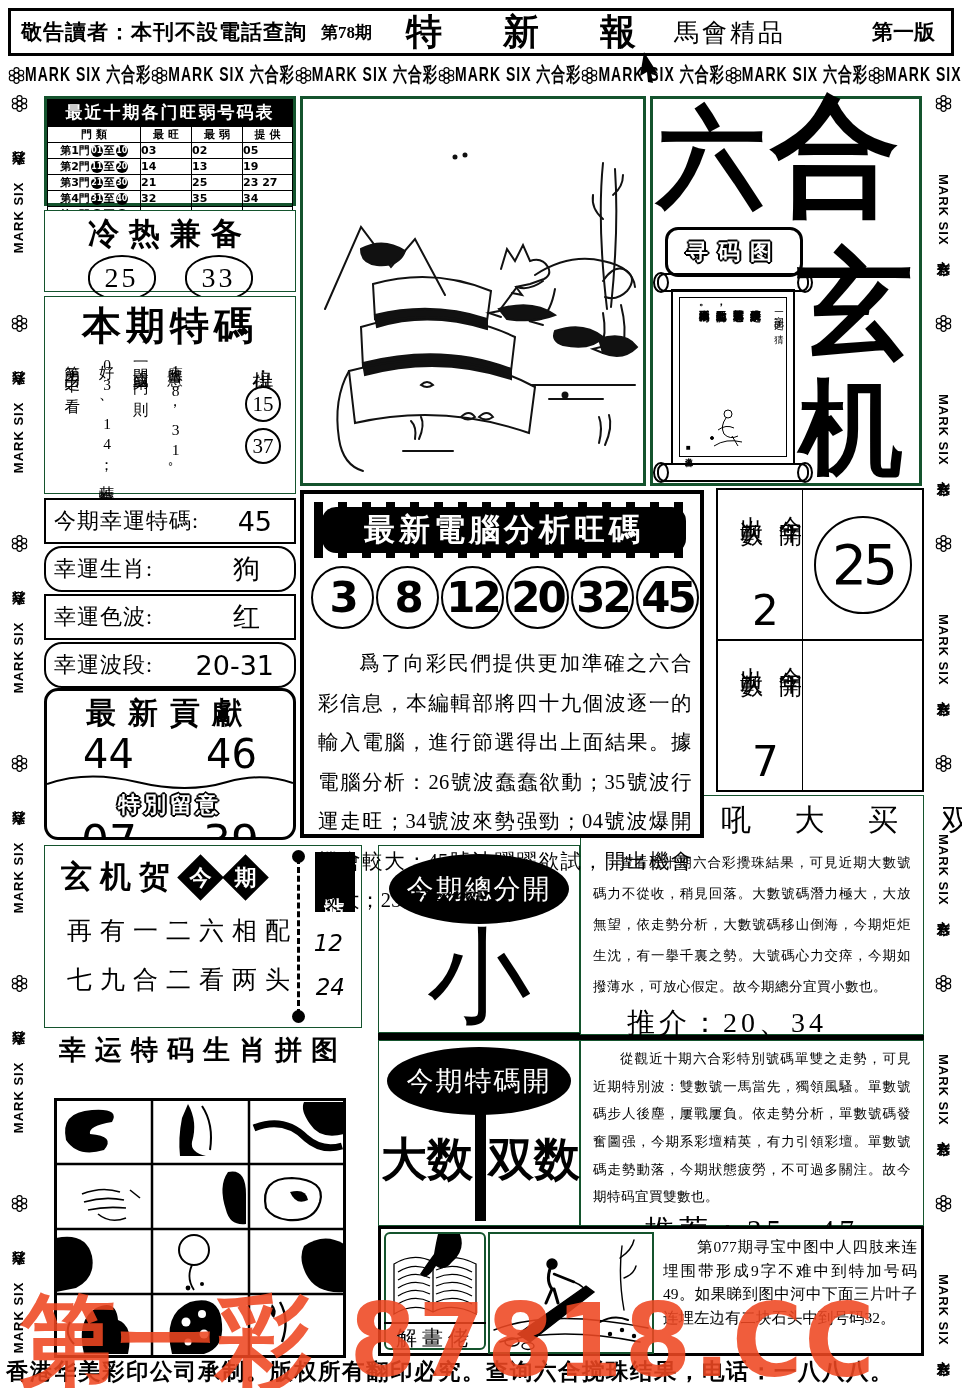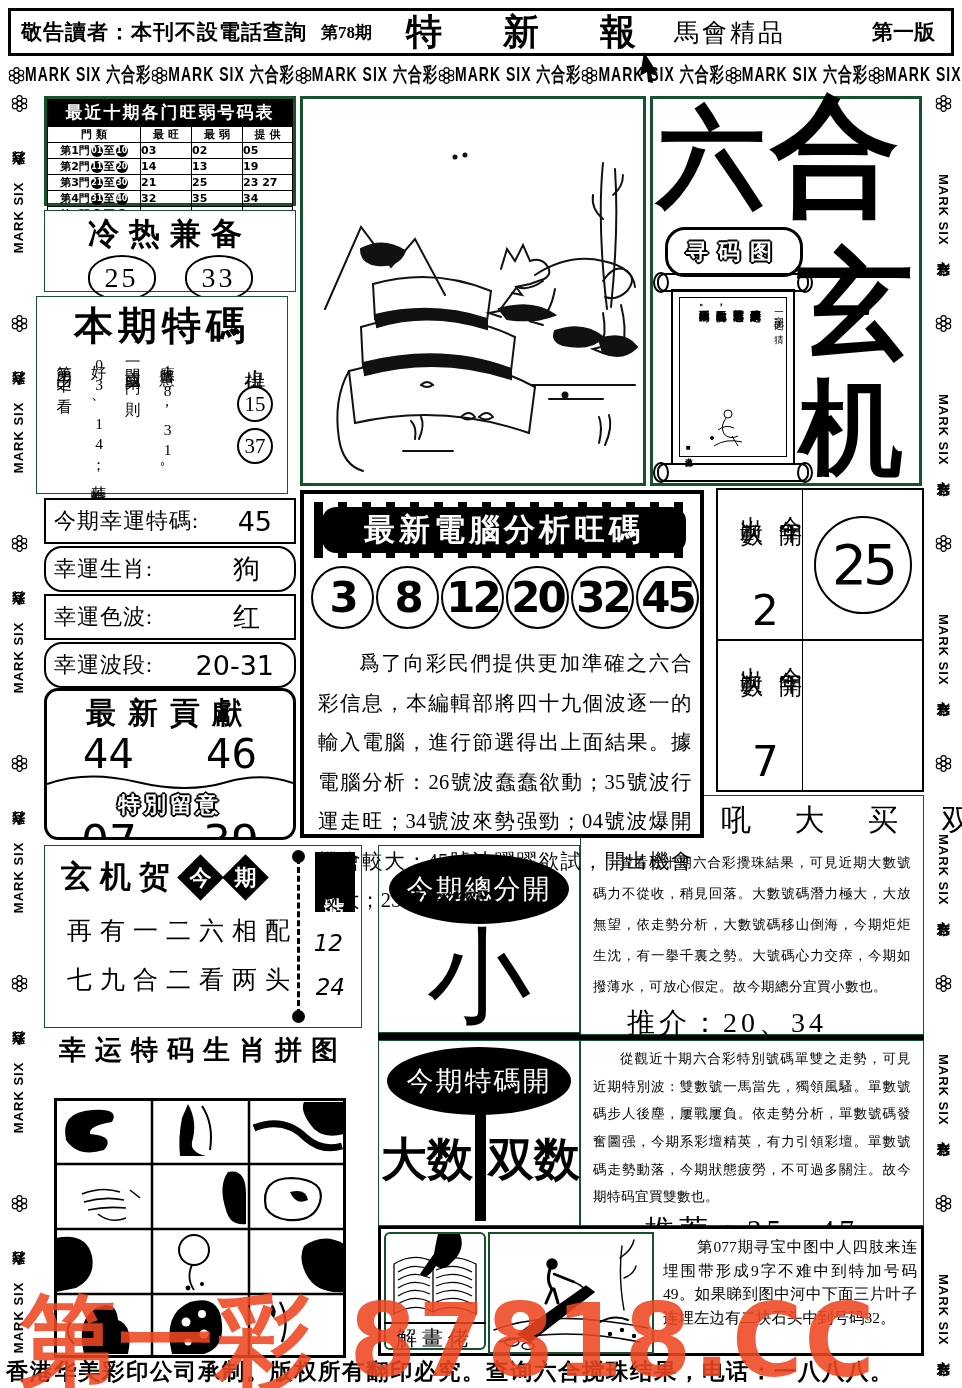--- a/index.html
+++ b/index.html
@@ -399,21 +399,21 @@
 </div>
 
 <div class="abs box" style="left:44px;top:210px;width:252px;height:82px;border-width:1.5px;">
   <div class="kaititle" style="font-size:31px;letter-spacing:10px;margin-top:2px;">冷热兼备</div>
   <div style="display:flex;justify-content:space-around;padding:0 28px;">
     <span class="ellnum">25</span>
     <span class="ellnum">33</span>
   </div>
 </div>
 
-<div class="abs box" style="left:36px;top:296px;width:252px;height:198px;border-width:1.5px;">
+<div class="abs box" style="left:44px;top:296px;width:252px;height:198px;border-width:1.5px;">
   <div class="kaititle" style="font-size:39px;letter-spacing:5px;margin-top:2px;">本期特碼</div>
   <div style="position:absolute;right:14px;top:58px;display:flex;flex-direction:column;align-items:center;">
     <span class="vtext" style="font-size:21px;letter-spacing:2px;">提供：</span>
     <span class="circ" style="width:36px;height:36px;font-size:21px;border-width:2px;margin-top:4px;">15</span>
     <span class="circ" style="width:36px;height:36px;font-size:21px;border-width:2px;margin-top:6px;">37</span>
   </div>
   <div class="vtext" style="position:absolute;left:10px;top:56px;height:136px;font-size:15.5px;line-height:1.05;letter-spacing:3px;">
     <div style="padding:0 9px;">應留意18，31。</div>
     <div style="padding:0 9px;">一門或第二門，則</div>
     <div style="padding:0 9px;">好03、14；若轉第</div>
@@ -584,21 +584,21 @@
   </div>
   <div class="cpara">爲了向彩民們提供更加準確之六合彩信息，本編輯部將四十九個波逐一的輸入電腦，進行節選得出上面結果。據電腦分析：26號波蠢蠢欲動；35號波行運走旺；34號波來勢强勁；04號波爆開機會較大；45號波躍躍欲試，開出機會較大；23號波後勁。</div>
 </div>
 
 <div class="abs box" style="left:650px;top:96px;width:272px;height:390px;border-width:3px;">
   <div class="abs" style="left:4px;top:6px;font-size:108px;line-height:1;font-weight:600;">六</div>
   <div class="abs" style="left:118px;top:-6px;font-size:128px;line-height:1;font-weight:600;">合</div>
   <div class="abs" style="left:144px;top:148px;font-size:116px;line-height:1;font-weight:600;">玄</div>
   <div class="abs" style="left:146px;top:278px;font-size:104px;line-height:1;font-weight:600;">机</div>
 
-  <div class="abs" style="left:12px;top:128px;width:132px;height:44px;border:3.5px solid #000;border-radius:20px;display:flex;align-items:center;justify-content:center;">
+  <div class="abs" style="left:12px;top:128px;width:132px;height:44px;border:3.5px solid #000;border-radius:13px;display:flex;align-items:center;justify-content:center;">
     <span class="outline" style="font-size:22px;font-weight:900;letter-spacing:10px;">寻码图</span>
   </div>
   <div class="abs" style="left:4px;top:174px;width:148px;height:15px;border:2px solid #000;border-radius:8px;"></div>
   <div class="abs" style="left:0;top:173px;width:12px;height:17px;border:2px solid #000;border-radius:50%;"></div>
   <div class="abs" style="left:144px;top:173px;width:12px;height:17px;border:2px solid #000;border-radius:50%;"></div>
   <div class="abs" style="left:18px;top:190px;width:120px;height:172px;border:2px solid #000;">
     <div style="position:absolute;inset:6px;border:1px solid #000;">
       <div class="vtext" style="position:absolute;right:2px;top:8px;height:150px;font-size:9.5px;line-height:1.1;letter-spacing:2px;">一字記之曰：猜</div>
       <div class="vtext" style="position:absolute;right:22px;top:4px;height:158px;font-size:10.5px;line-height:1.25;font-weight:bold;">
         <div style="padding:0 2px;">猜中之人錢繞腰</div>

